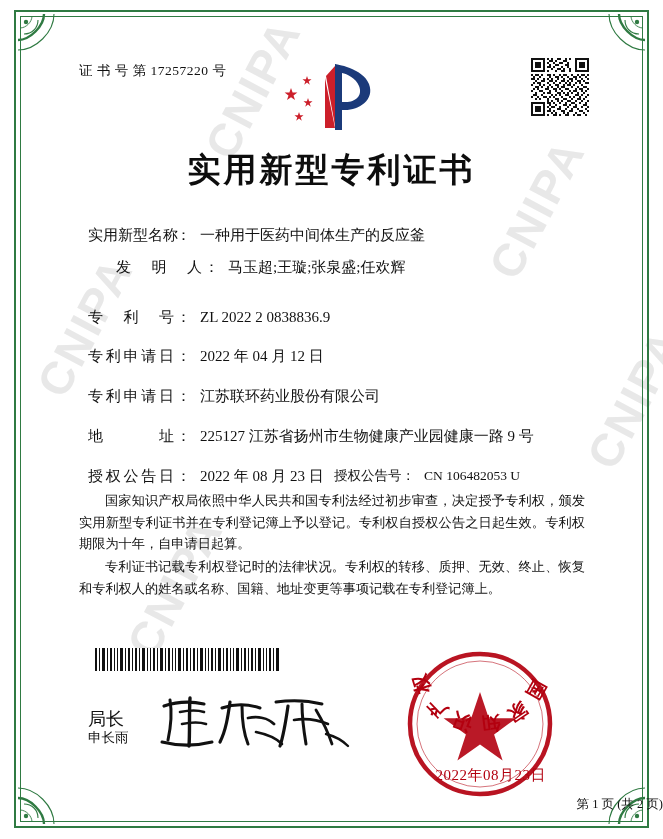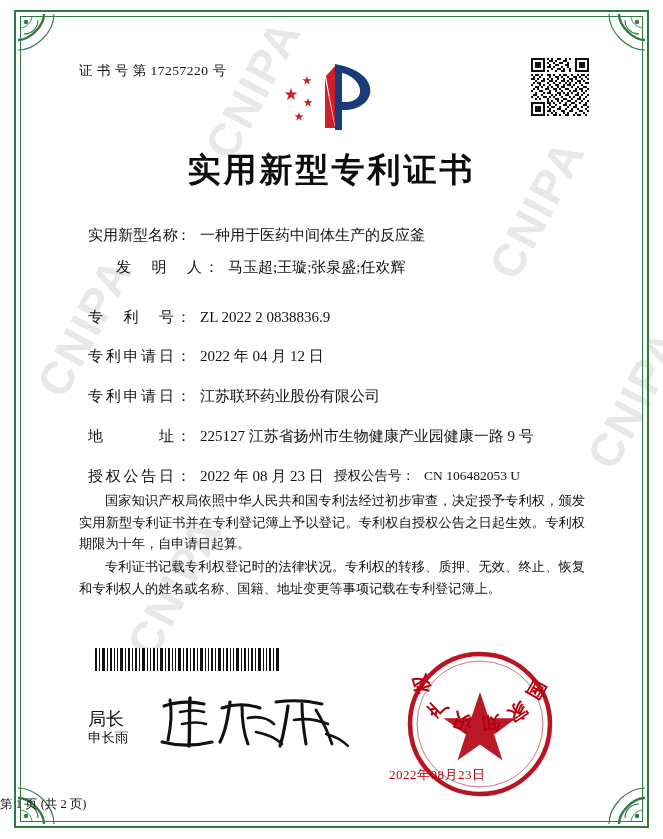--- a/index.html
+++ b/index.html
@@ -144,24 +144,24 @@
   }
 
   
   .seal {
     position: absolute;
     left: 404px; top: 648px;
     width: 152px; height: 152px;
   }
   .seal-date {
     position: absolute;
-    left: 389px; top: 766px;
+    left: 408px; top: 766px;
     width: 138px;
-    text-align: left;
-    font-size: 13px;
+    text-align: right;
+    font-size: 15px;
     color: #b3000f;
     letter-spacing: 0.5px;
   }
 
   
   .sig-label {
     position: absolute;
     left: 88px; top: 707px;
     font-size: 18px;
     color: #111;
@@ -175,21 +175,21 @@
   .sig-script {
     position: absolute;
     left: 156px; top: 692px;
     width: 200px; height: 62px;
   }
 
   
   .footer {
     position: absolute;
     left: 0; right: 0; top: 796px;
-    text-align: left;
+    text-align: right;
     font-size: 12.5px;
     color: #111;
   }
 </style>
 </head>
 <body>
 
 <div id="page">
 
   <div class="wm wm1">CNIPA</div>

